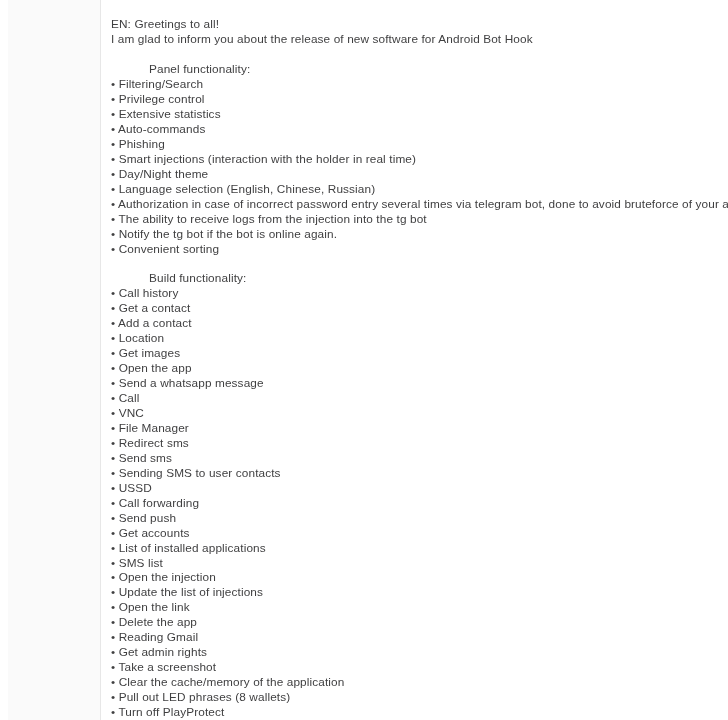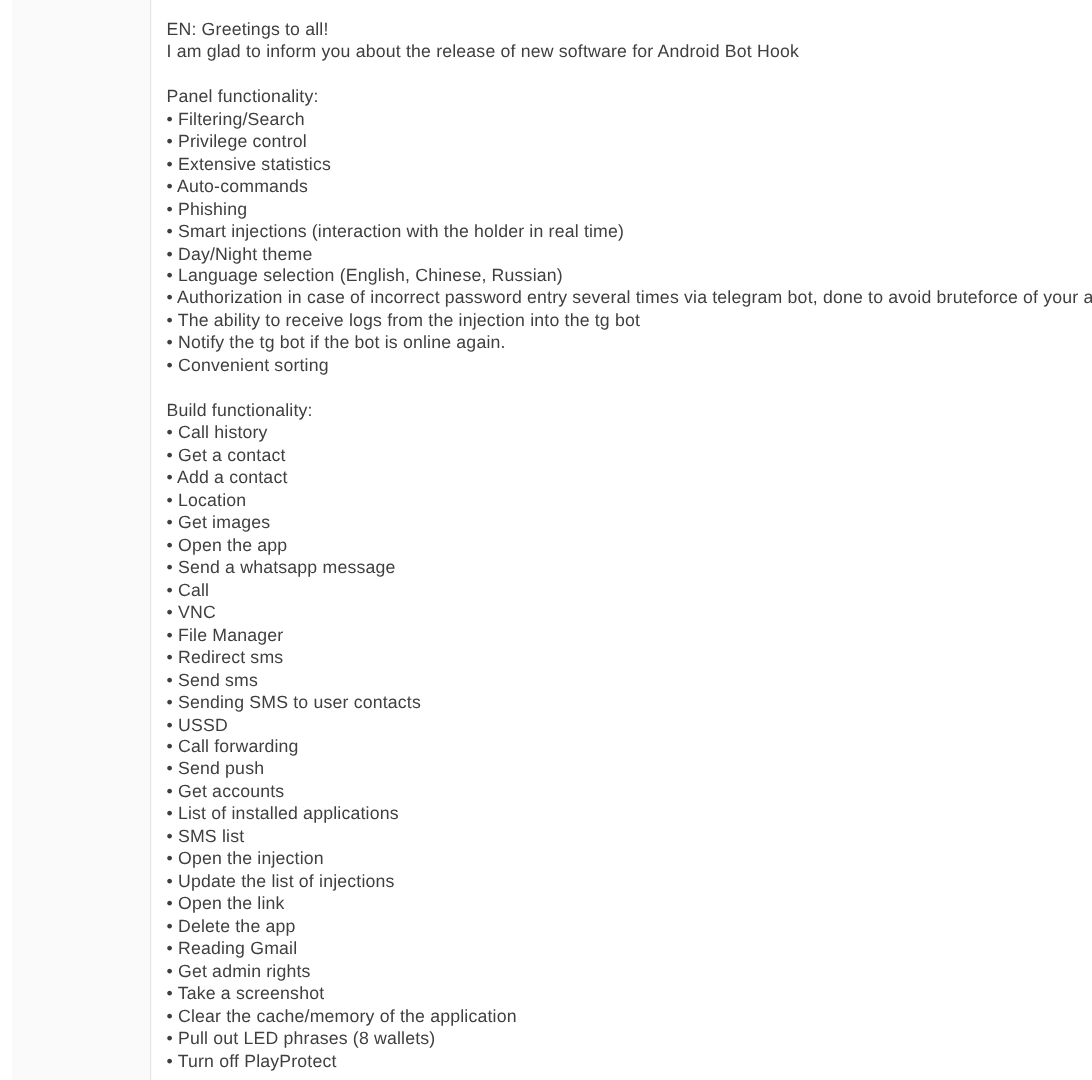--- a/index.html
+++ b/index.html
@@ -12,20 +12,21 @@
     background: #ffffff;
     font-family: "Liberation Sans", sans-serif;
     overflow: hidden;
   }
   .page {
     position: relative;
     width: 728px;
     height: 720px;
     display: flex;
     background: #ffffff;
+    align-items: flex-end;
   }
   .left-white-edge {
     width: 8px;
     height: 720px;
     background: #ffffff;
     flex: 0 0 8px;
   }
   .sidebar {
     flex: 0 0 93px;
     width: 93px;
@@ -50,20 +51,21 @@
   }
   .line {
     min-height: 14.95px;
     white-space: pre;
   }
   .line.blank {
     height: 14.95px;
   }
   .line.heading {
     color: #3f3f40;
+    margin-left: 38px;
   }
 </style>
 </head>
 <body>
 
 <div class="page">
 
   <div class="left-white-edge"></div>
 
   <div class="sidebar"></div>

